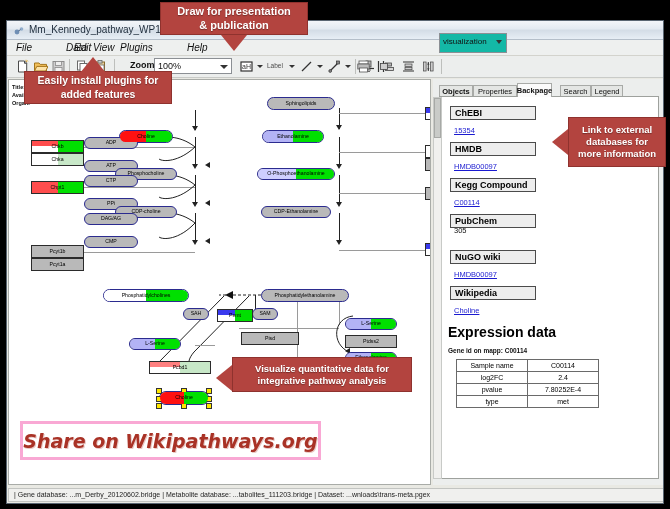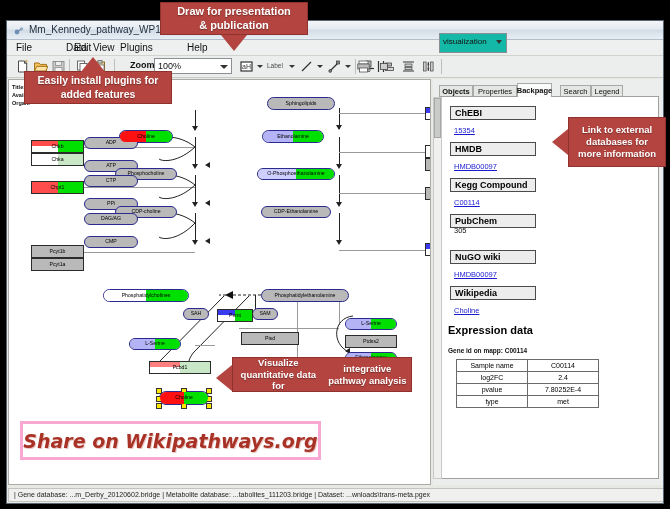--- a/index.html
+++ b/index.html
@@ -35,21 +35,21 @@
   }
 
   
   .menubar{
     position:absolute;left:0;top:19px;width:100%;height:16px;
     background:#eef0ef;border-bottom:1px solid #d3d3cd;
     box-sizing:border-box;
   }
   .menu-item{
     position:absolute;top:2px;font-size:10px;color:#111;white-space:nowrap;
-    padding:0 2px;cursor:default;
+    padding:0 2px;cursor:default;font-style:italic;
   }
 
   
   .toolbar{
     position:absolute;left:0;top:35px;width:100%;height:22px;
     background:#eceeed;border-bottom:1px solid #c9cbc8;
     box-sizing:border-box;
   }
   .tb-ico{position:absolute;top:3px;width:15px;height:15px;}
   .tb-sep{position:absolute;top:3px;width:1px;height:15px;background:#bdbfbc;}
@@ -150,21 +150,21 @@
     overflow:hidden;
   }
   .dbhead{
     position:absolute;height:14px;background:#ededed;
     border:1px solid #4b4b4b;box-sizing:border-box;
     font-size:9px;font-weight:bold;color:#000;
     display:flex;align-items:center;padding-left:4px;
   }
   .dblink{position:absolute;font-size:7.5px;color:#1a1ad0;text-decoration:underline;}
   .dbplain{position:absolute;font-size:7.5px;color:#111;}
-  .exp-title{position:absolute;font-size:11px;font-weight:bold;color:#000;}
+  .exp-title{position:absolute;font-size:14px;font-weight:bold;color:#000;}
   .gene-id{position:absolute;font-size:6.5px;color:#111;font-weight:bold;}
   .dtable{
     position:absolute;border-collapse:collapse;font-size:7px;color:#000;
   }
   .dtable td{
     border:1px solid #6a6a6a;text-align:center;padding:2px 4px;
     background:#fff;
   }
 
   
@@ -665,21 +665,21 @@
   </div>
   <div class="tri-up" style="left:80px;top:57px;"></div>
 
   <div class="callout" style="left:568px;top:117px;width:98px;height:50px;font-size:9.5px;flex-direction:column;">
     <span>Link  to external</span>
     <span>databases  for</span>
     <span>more information</span>
   </div>
   <div class="tri-left" style="left:552px;top:129px;"></div>
 
-  <div class="callout" style="left:232px;top:357px;width:180px;height:35px;font-size:9.5px;flex-direction:row;">
+  <div class="callout" style="left:232px;top:357px;width:180px;height:35px;font-size:9.5px;flex-direction:column;">
     <span>Visualize quantitative data  for</span>
     <span>integrative pathway analysis</span>
   </div>
   <div class="tri-left" style="left:216px;top:365px;"></div>
 
   <div class="share-box">
     <span class="share-text">Share on Wikipathways.org</span>
   </div>
 
 </div>

